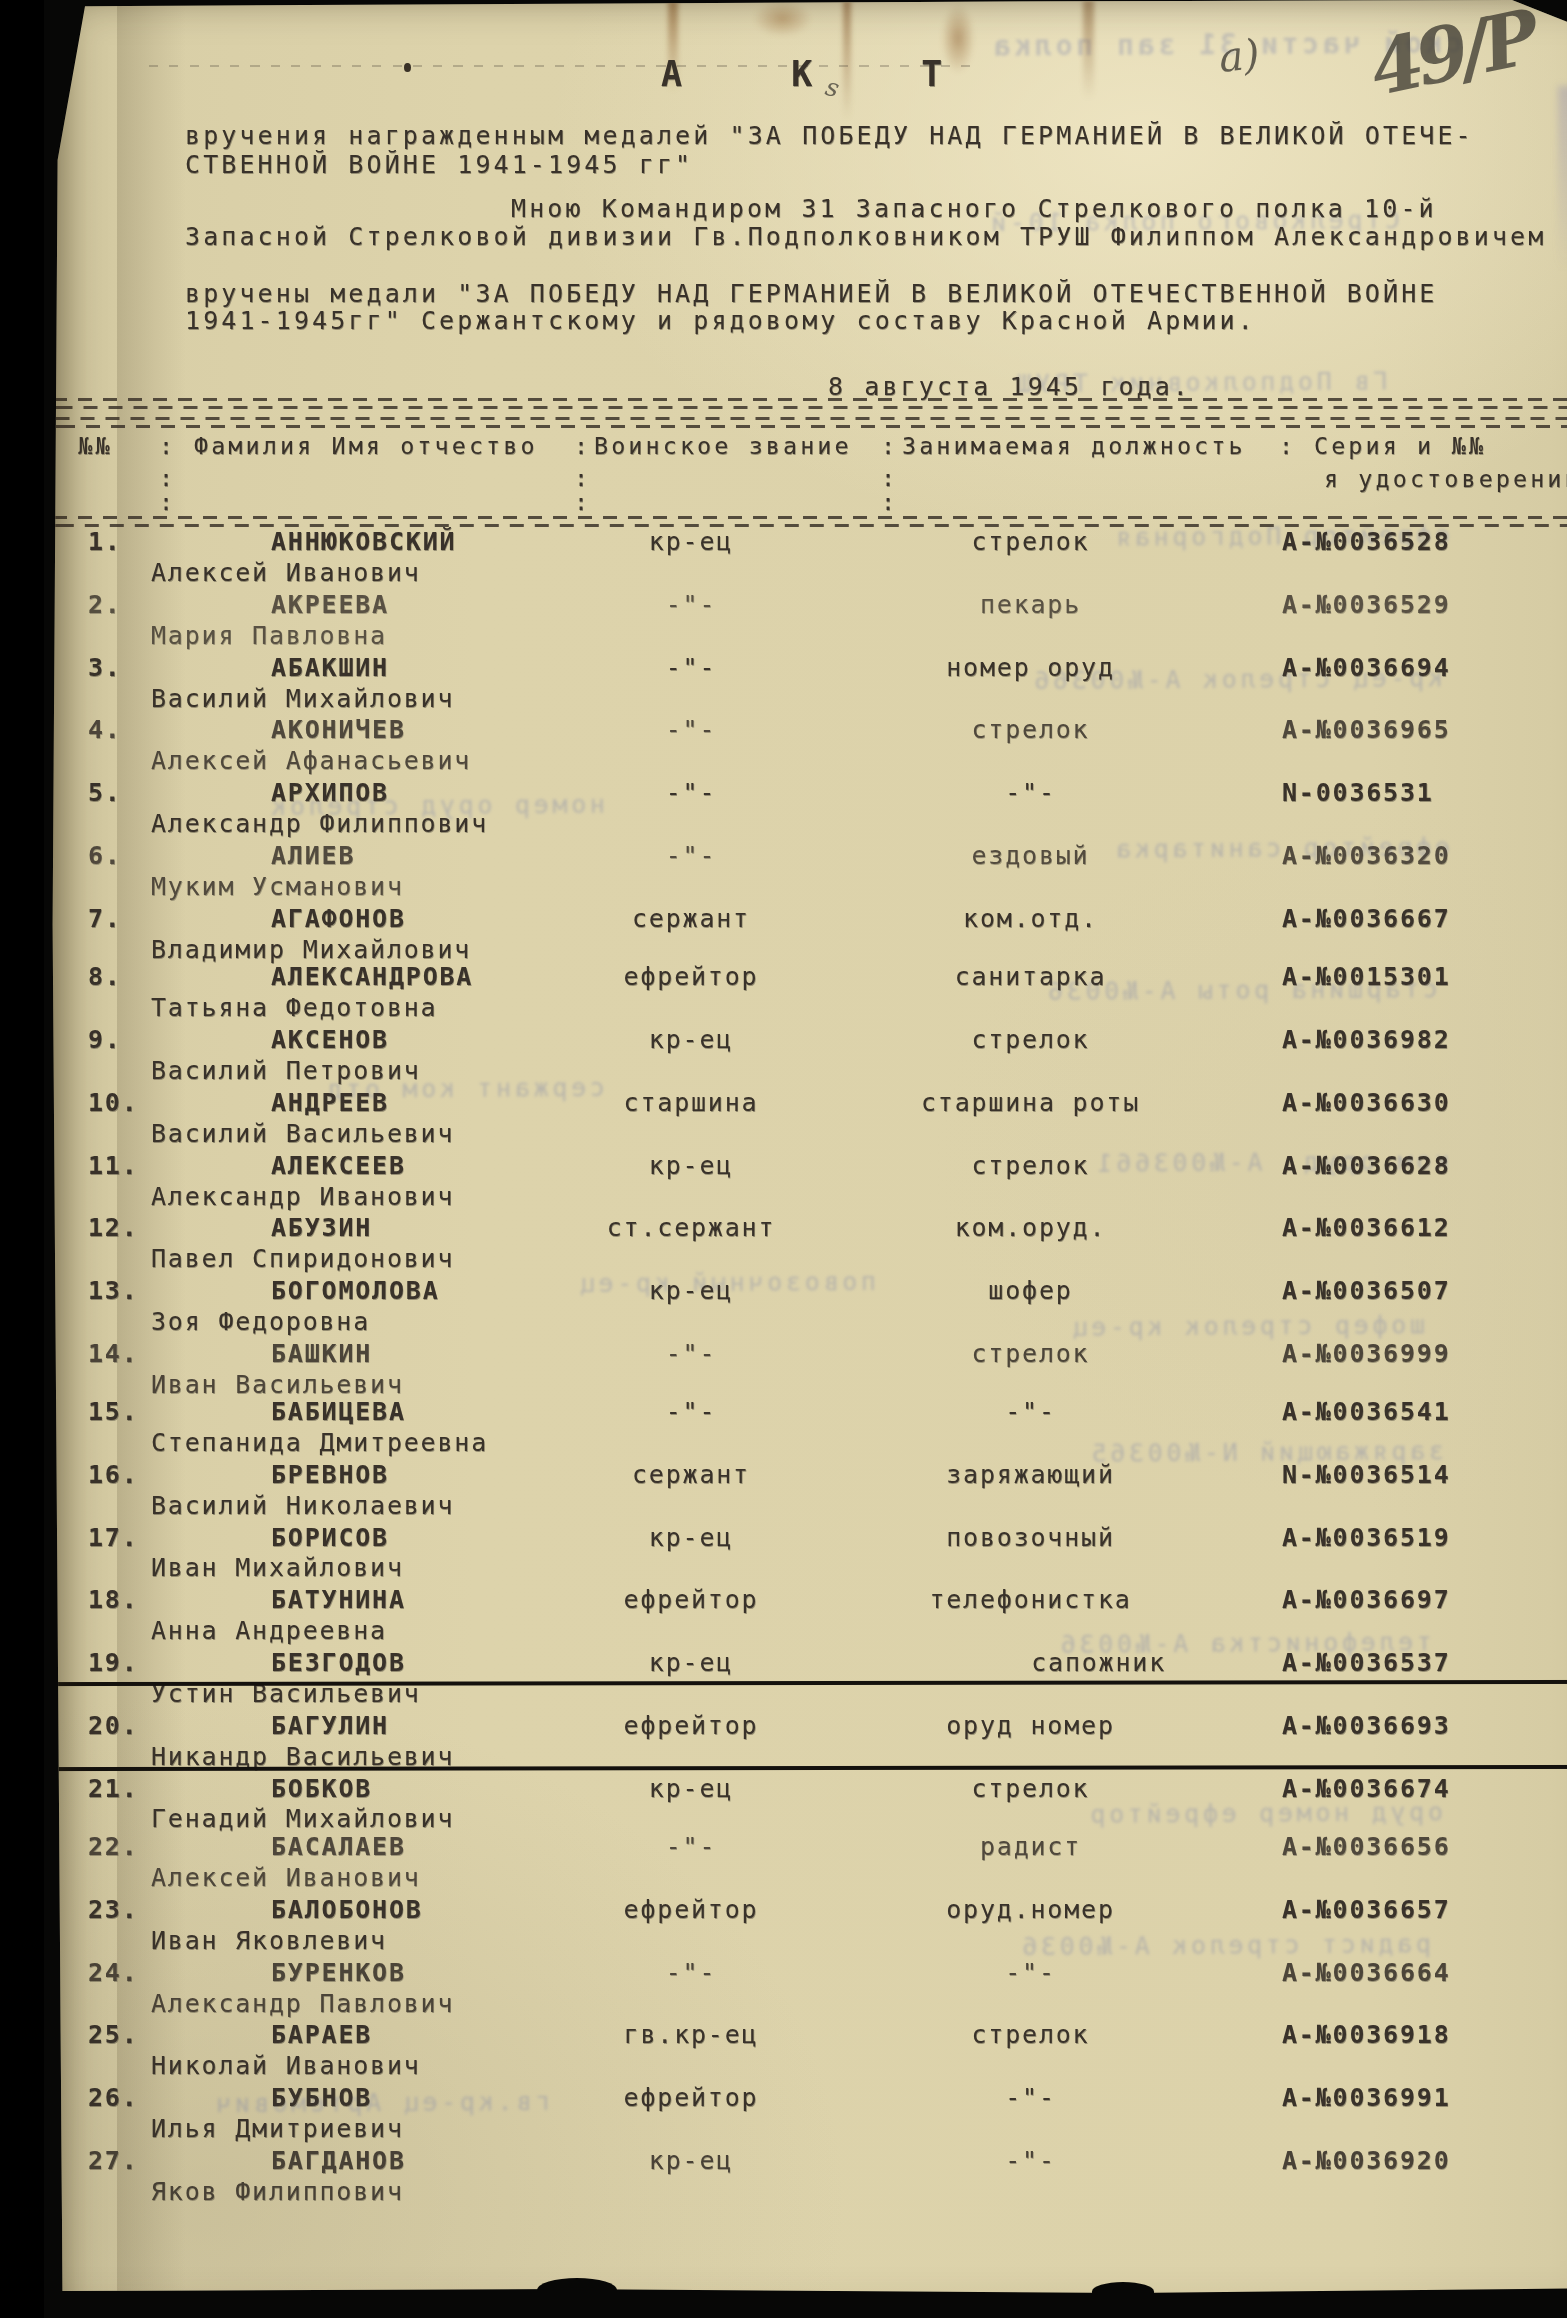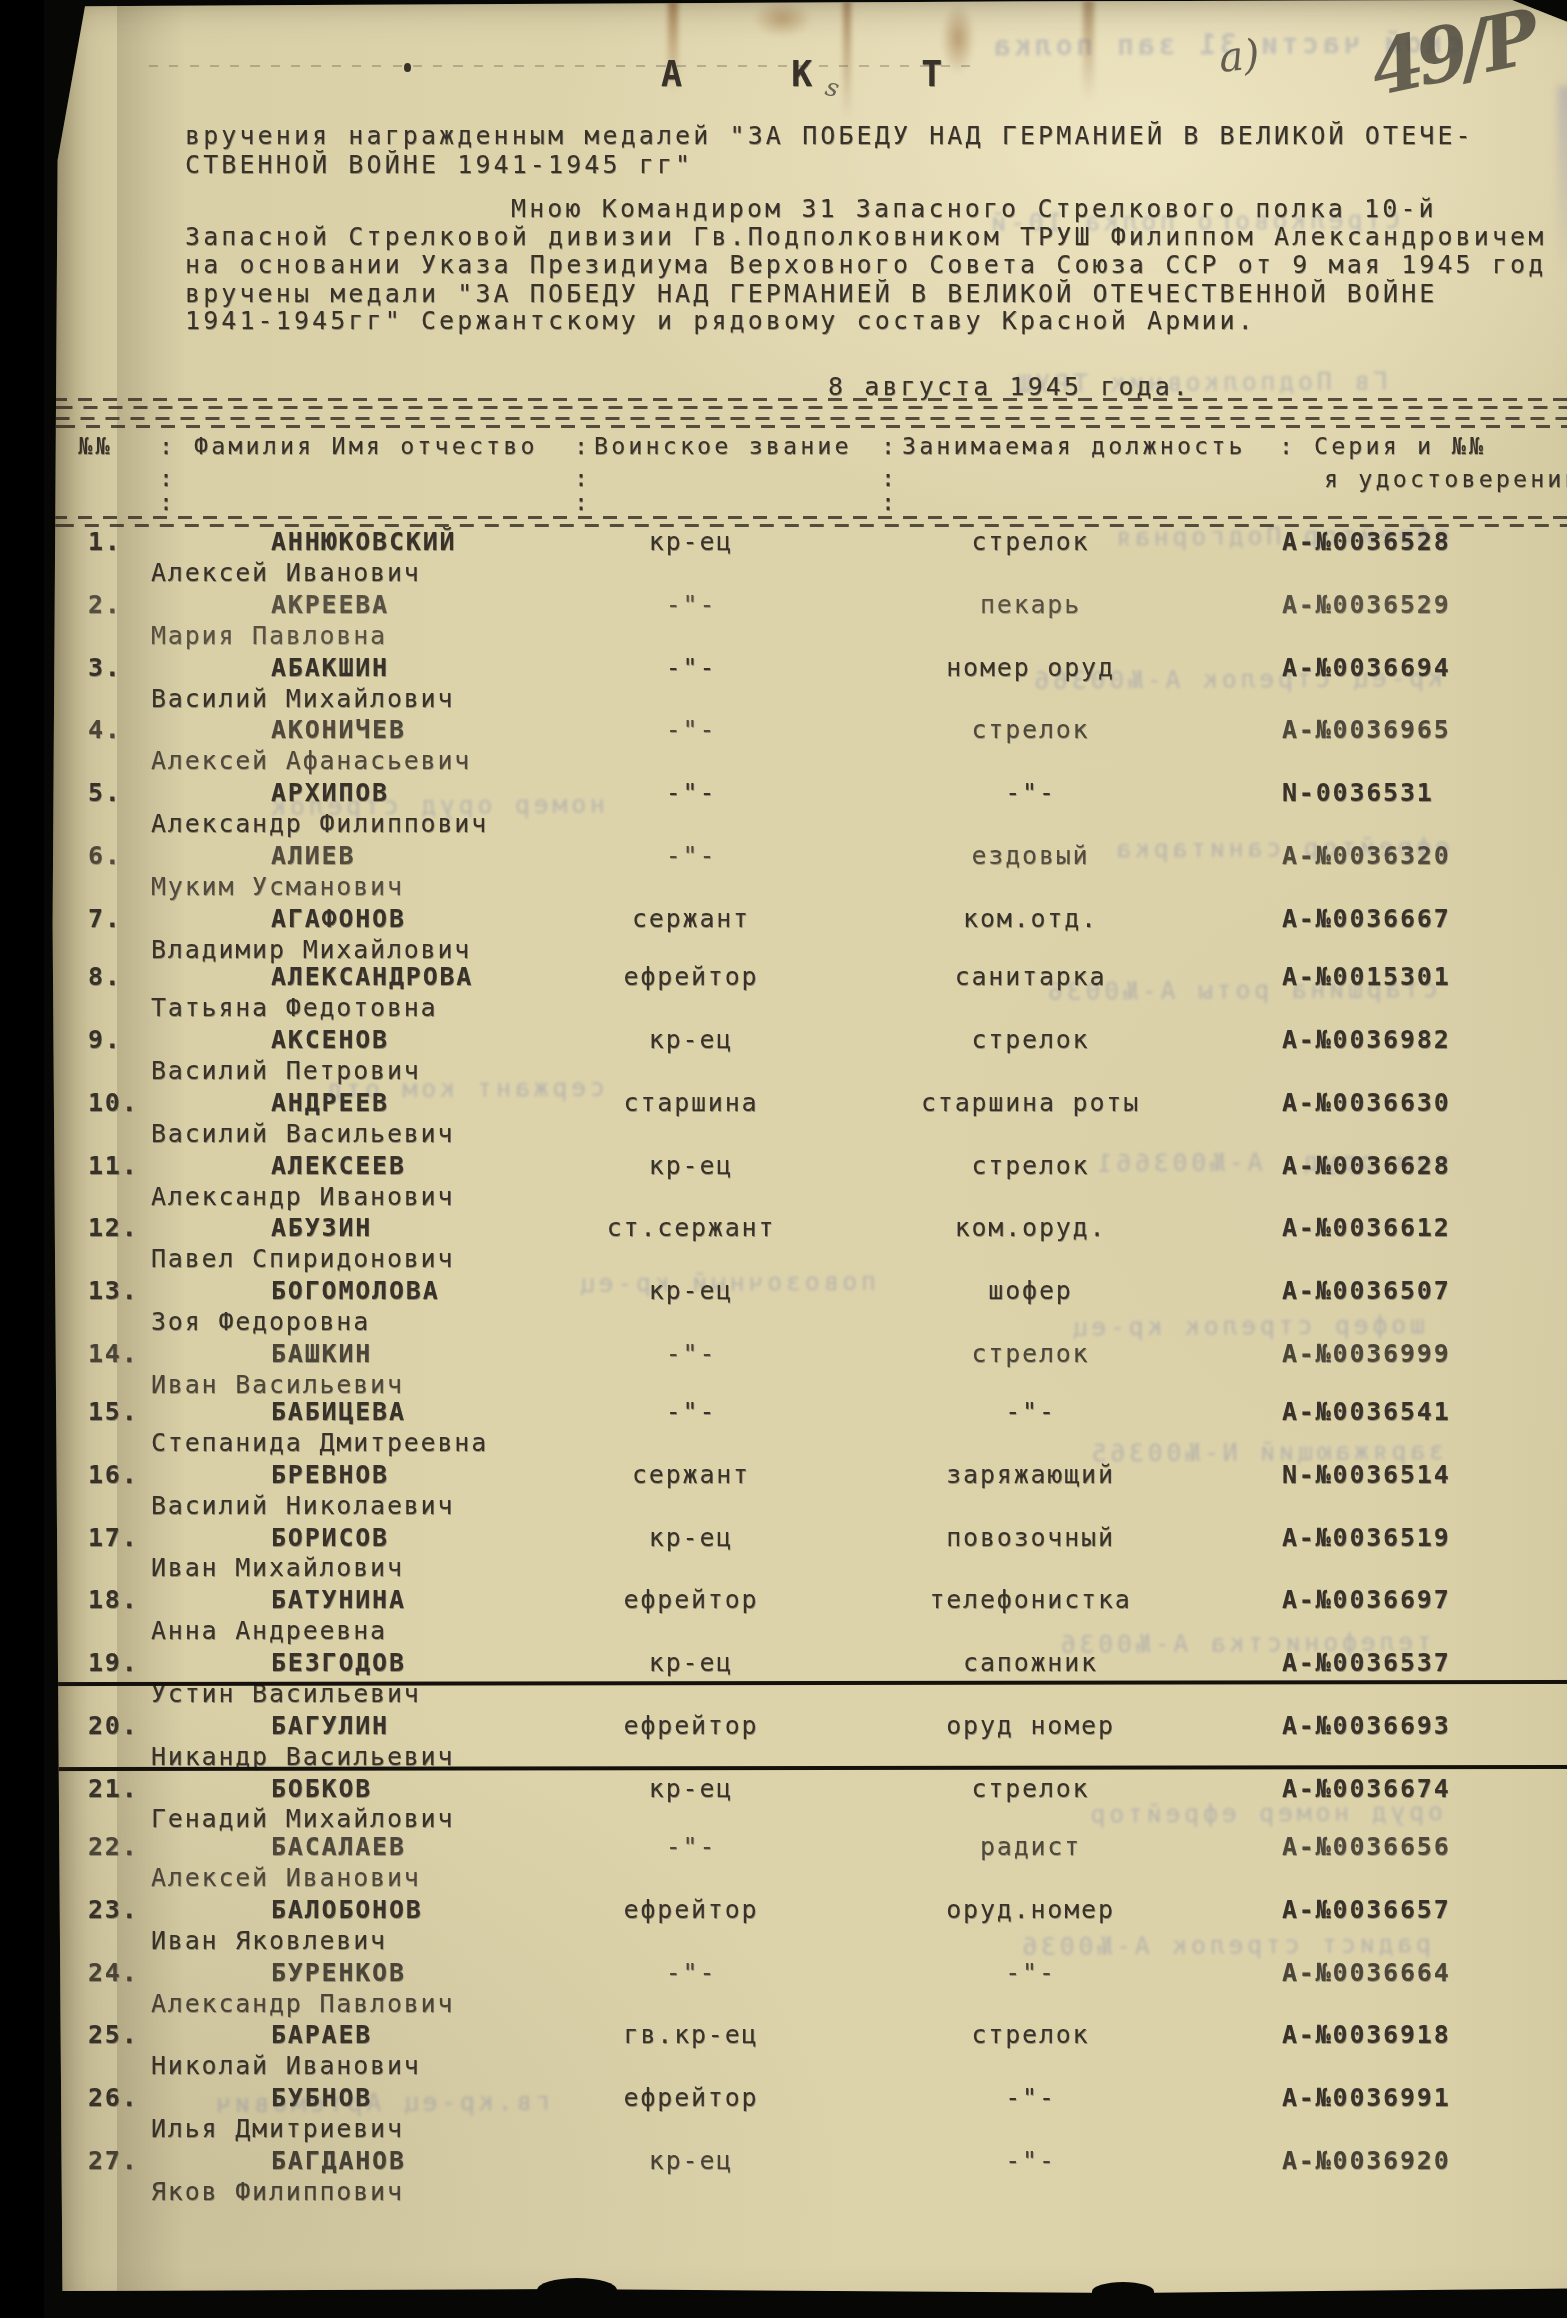--- a/index.html
+++ b/index.html
@@ -75,21 +75,20 @@
 
     <div class="eq eqf" style="left:105px;top:65px;width:826px;"></div>
 
     <div class="t title" style="left:617px;top:54px;">А К Т</div>
 
     <div class="t" style="left:141px;top:121px;">вручения награжденным медалей "ЗА ПОБЕДУ НАД ГЕРМАНИЕЙ В ВЕЛИКОЙ ОТЕЧЕ-</div>
     <div class="t" style="left:141px;top:150px;">СТВЕННОЙ ВОЙНЕ 1941-1945 гг"</div>
 
     <div class="t" style="left:467px;top:194px;">Мною Командиром 31 Запасного Стрелкового полка 10-й</div>
     <div class="t" style="left:141px;top:222px;">Запасной Стрелковой дивизии Гв.Подполковником ТРУШ Филиппом Александровичем</div>
-    <div class="t" style="left:141px;top:250px;">на основании Указа Президиума Верховного Совета Союза ССР от 9 мая 1945 год</div>
     <div class="t" style="left:141px;top:279px;">вручены медали "ЗА ПОБЕДУ НАД ГЕРМАНИЕЙ В ВЕЛИКОЙ ОТЕЧЕСТВЕННОЙ ВОЙНЕ</div>
     <div class="t" style="left:141px;top:306px;">1941-1945гг" Сержантскому и рядовому составу Красной Армии.</div>
 
     <div class="t" style="left:784px;top:372px;">8 августа 1945 года.</div>
 
     <div class="eq" style="left:8.6px;top:398px;width:1559px;"></div>
     <div class="eq" style="left:8.6px;top:406px;width:1559px;background-position:5.5px 0;"></div>
     <div class="eq" style="left:8.6px;top:417px;width:1559px;background-position:2.5px 0;"></div>
     <div class="eq" style="left:8.6px;top:425px;width:1559px;background-position:8px 0;"></div>
 
@@ -219,21 +218,21 @@
         <div class="t tbl b" style="left: 44px; top: 1585px;">18.</div>
         <div class="t tbl b" style="left: 227px; top: 1585px;">БАТУНИНА</div>
         <div class="t tbl" style="left: 107px; top: 1616px;">Анна Андреевна</div>
         <div class="t tbl ctr" style="left: 530px; top: 1585px; width: 234px;">ефрейтор</div>
         <div class="t tbl ctr" style="left: 851px; top: 1585px; width: 271px;">телефонистка</div>
         <div class="t tbl b" style="left: 1238px; top: 1585px;">А-№0036697</div>
         <div class="t tbl b" style="left: 44px; top: 1648px;">19.</div>
         <div class="t tbl b" style="left: 227px; top: 1648px;">БЕЗГОДОВ</div>
         <div class="t tbl" style="left: 107px; top: 1679px;">Устин Васильевич</div>
         <div class="t tbl ctr" style="left: 530px; top: 1648px; width: 234px;">кр-ец</div>
-        <div class="t tbl ctr" style="left: 851px; top: 1648px; width: 271px;">сапожник</div>
+        <div class="t tbl ctr" style="left: 851px; top: 1648px; width: 271px; text-align: right;">сапожник</div>
         <div class="t tbl b" style="left: 1238px; top: 1648px;">А-№0036537</div>
         <div class="t tbl b" style="left: 44px; top: 1711px;">20.</div>
         <div class="t tbl b" style="left: 227px; top: 1711px;">БАГУЛИН</div>
         <div class="t tbl" style="left: 107px; top: 1742px;">Никандр Васильевич</div>
         <div class="t tbl ctr" style="left: 530px; top: 1711px; width: 234px;">ефрейтор</div>
         <div class="t tbl ctr" style="left: 851px; top: 1711px; width: 271px;">оруд номер</div>
         <div class="t tbl b" style="left: 1238px; top: 1711px;">А-№0036693</div>
         <div class="t tbl b" style="left: 44px; top: 1774px;">21.</div>
         <div class="t tbl b" style="left: 227px; top: 1774px;">БОБКОВ</div>
         <div class="t tbl" style="left: 107px; top: 1804px;">Генадий Михайлович</div>

